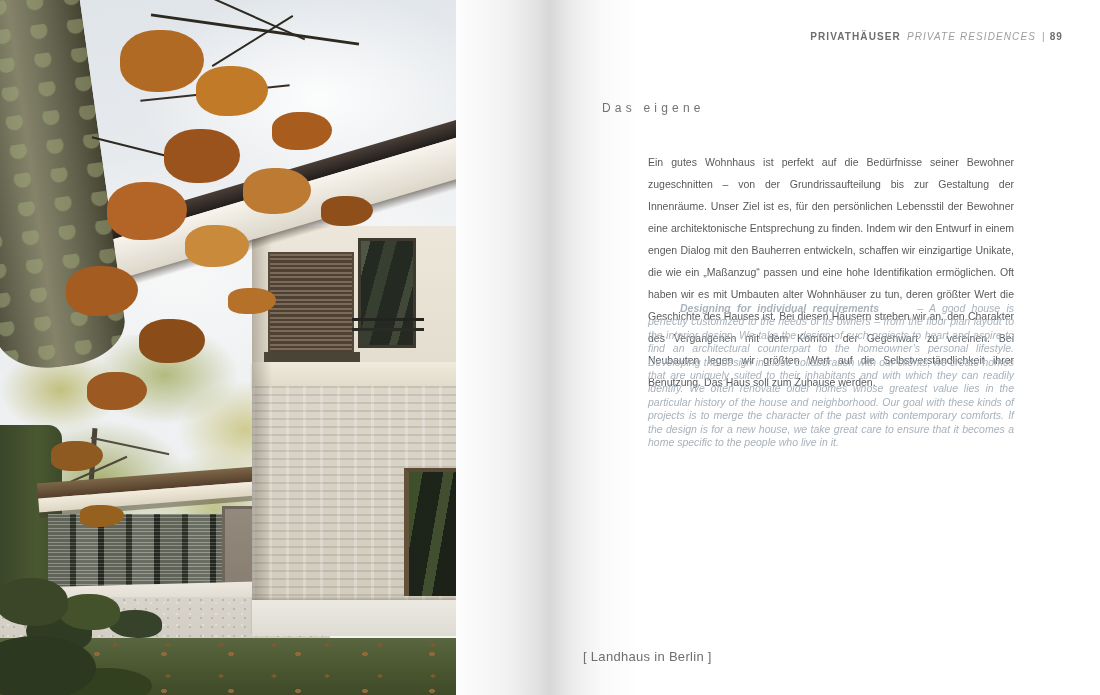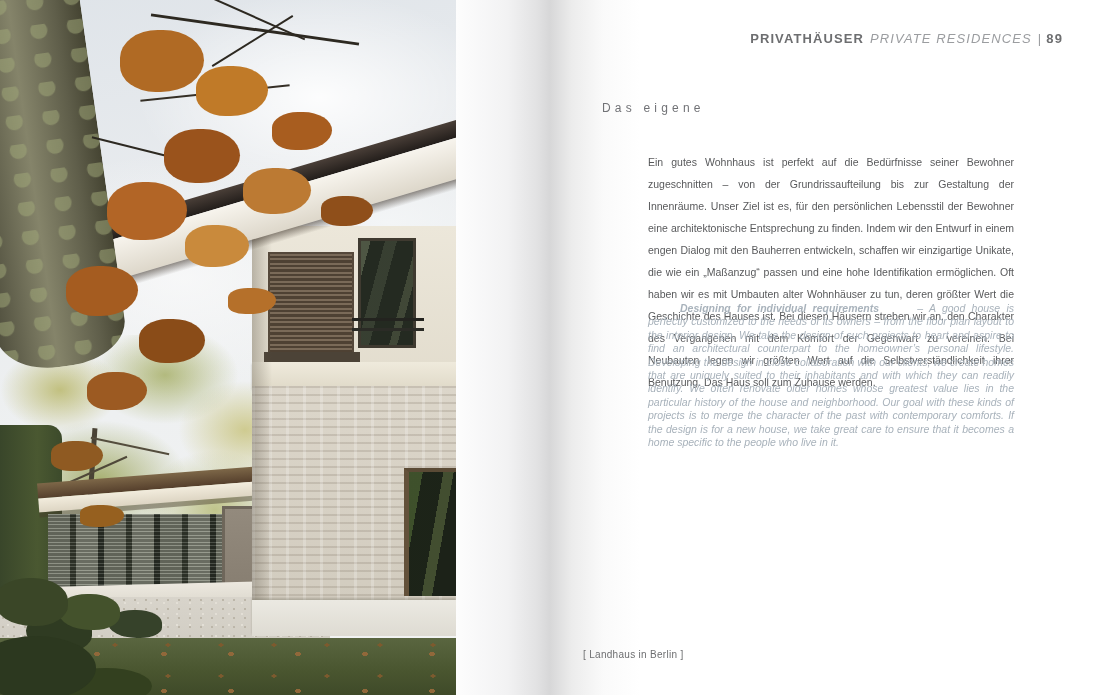--- a/index.html
+++ b/index.html
@@ -111,37 +111,37 @@
       115px 130px 0 -8px #bc7a33, 185px 150px 0 -16px #8f4f1a, -15px 150px 0 -2px #b26526,
       55px 185px 0 -10px #c98a3c, -60px 230px 0 -6px #a55c20, 10px 280px 0 -9px #8a4c18,
       -45px 330px 0 -12px #9c5a22, 90px 240px 0 -18px #b5702a, -85px 395px 0 -16px #8f5a22,
       -60px 455px 0 -20px #96601f;}
 
   
   .gutter{left:456px;top:0;width:184px;height:695px;background:
     linear-gradient(90deg,#fdfdfd 0%,#f2f2f3 28%,#e2e2e3 44%,#d7d7d8 51%,#ececec 63%,#fafafa 80%,#ffffff 100%);}
 
   
-  .running-head{right:37px;top:31px;font-size:13px;letter-spacing:1.1px;white-space:nowrap;}
+  .running-head{right:37px;top:31px;font-size:10px;letter-spacing:1.1px;white-space:nowrap;}
   .running-head span{position:static;}
   .rh-de{font-weight:bold;color:var(--header-text);}
   .rh-en{font-style:italic;color:var(--header-italic-text);margin-left:6px;}
   .rh-sep{color:var(--header-italic-text);margin-left:6px;font-weight:300;}
   .rh-num{font-weight:bold;color:var(--header-text);margin-left:4px;}
 
   .kicker{left:602px;top:101px;font-size:12px;letter-spacing:4.2px;color:var(--kicker-text);white-space:nowrap;}
   .title{left:646px;top:117px;margin:0;font-size:20px;font-weight:bold;letter-spacing:6.5px;word-spacing:5px;
     color:var(--title-text);white-space:nowrap;}
   .body-de{left:648px;top:151px;width:366px;margin:0;font-size:10.5px;line-height:22px;
     text-align:justify;color:var(--body-text);}
   .body-en{left:648px;top:302px;width:366px;margin:0;font-size:10.5px;line-height:13.4px;
     text-align:justify;font-style:italic;color:var(--translation-text);}
   .body-en .lead{position:static;font-weight:600;}
   .body-en span{position:static;margin-left:32px;}
-  .caption{left:583px;top:649px;font-size:10px;letter-spacing:.3px;color:var(--header-text);white-space:nowrap;}
+  .caption{left:583px;top:649px;font-size:13px;letter-spacing:.3px;color:var(--header-text);white-space:nowrap;}
 </style>
 </head>
 <body>
 
 <div class="spread">
 
   <div class="photo">
     <div class="bg-trees"></div>
     <div class="tall-hedge"></div>
     <div class="mid-trunk"></div>

